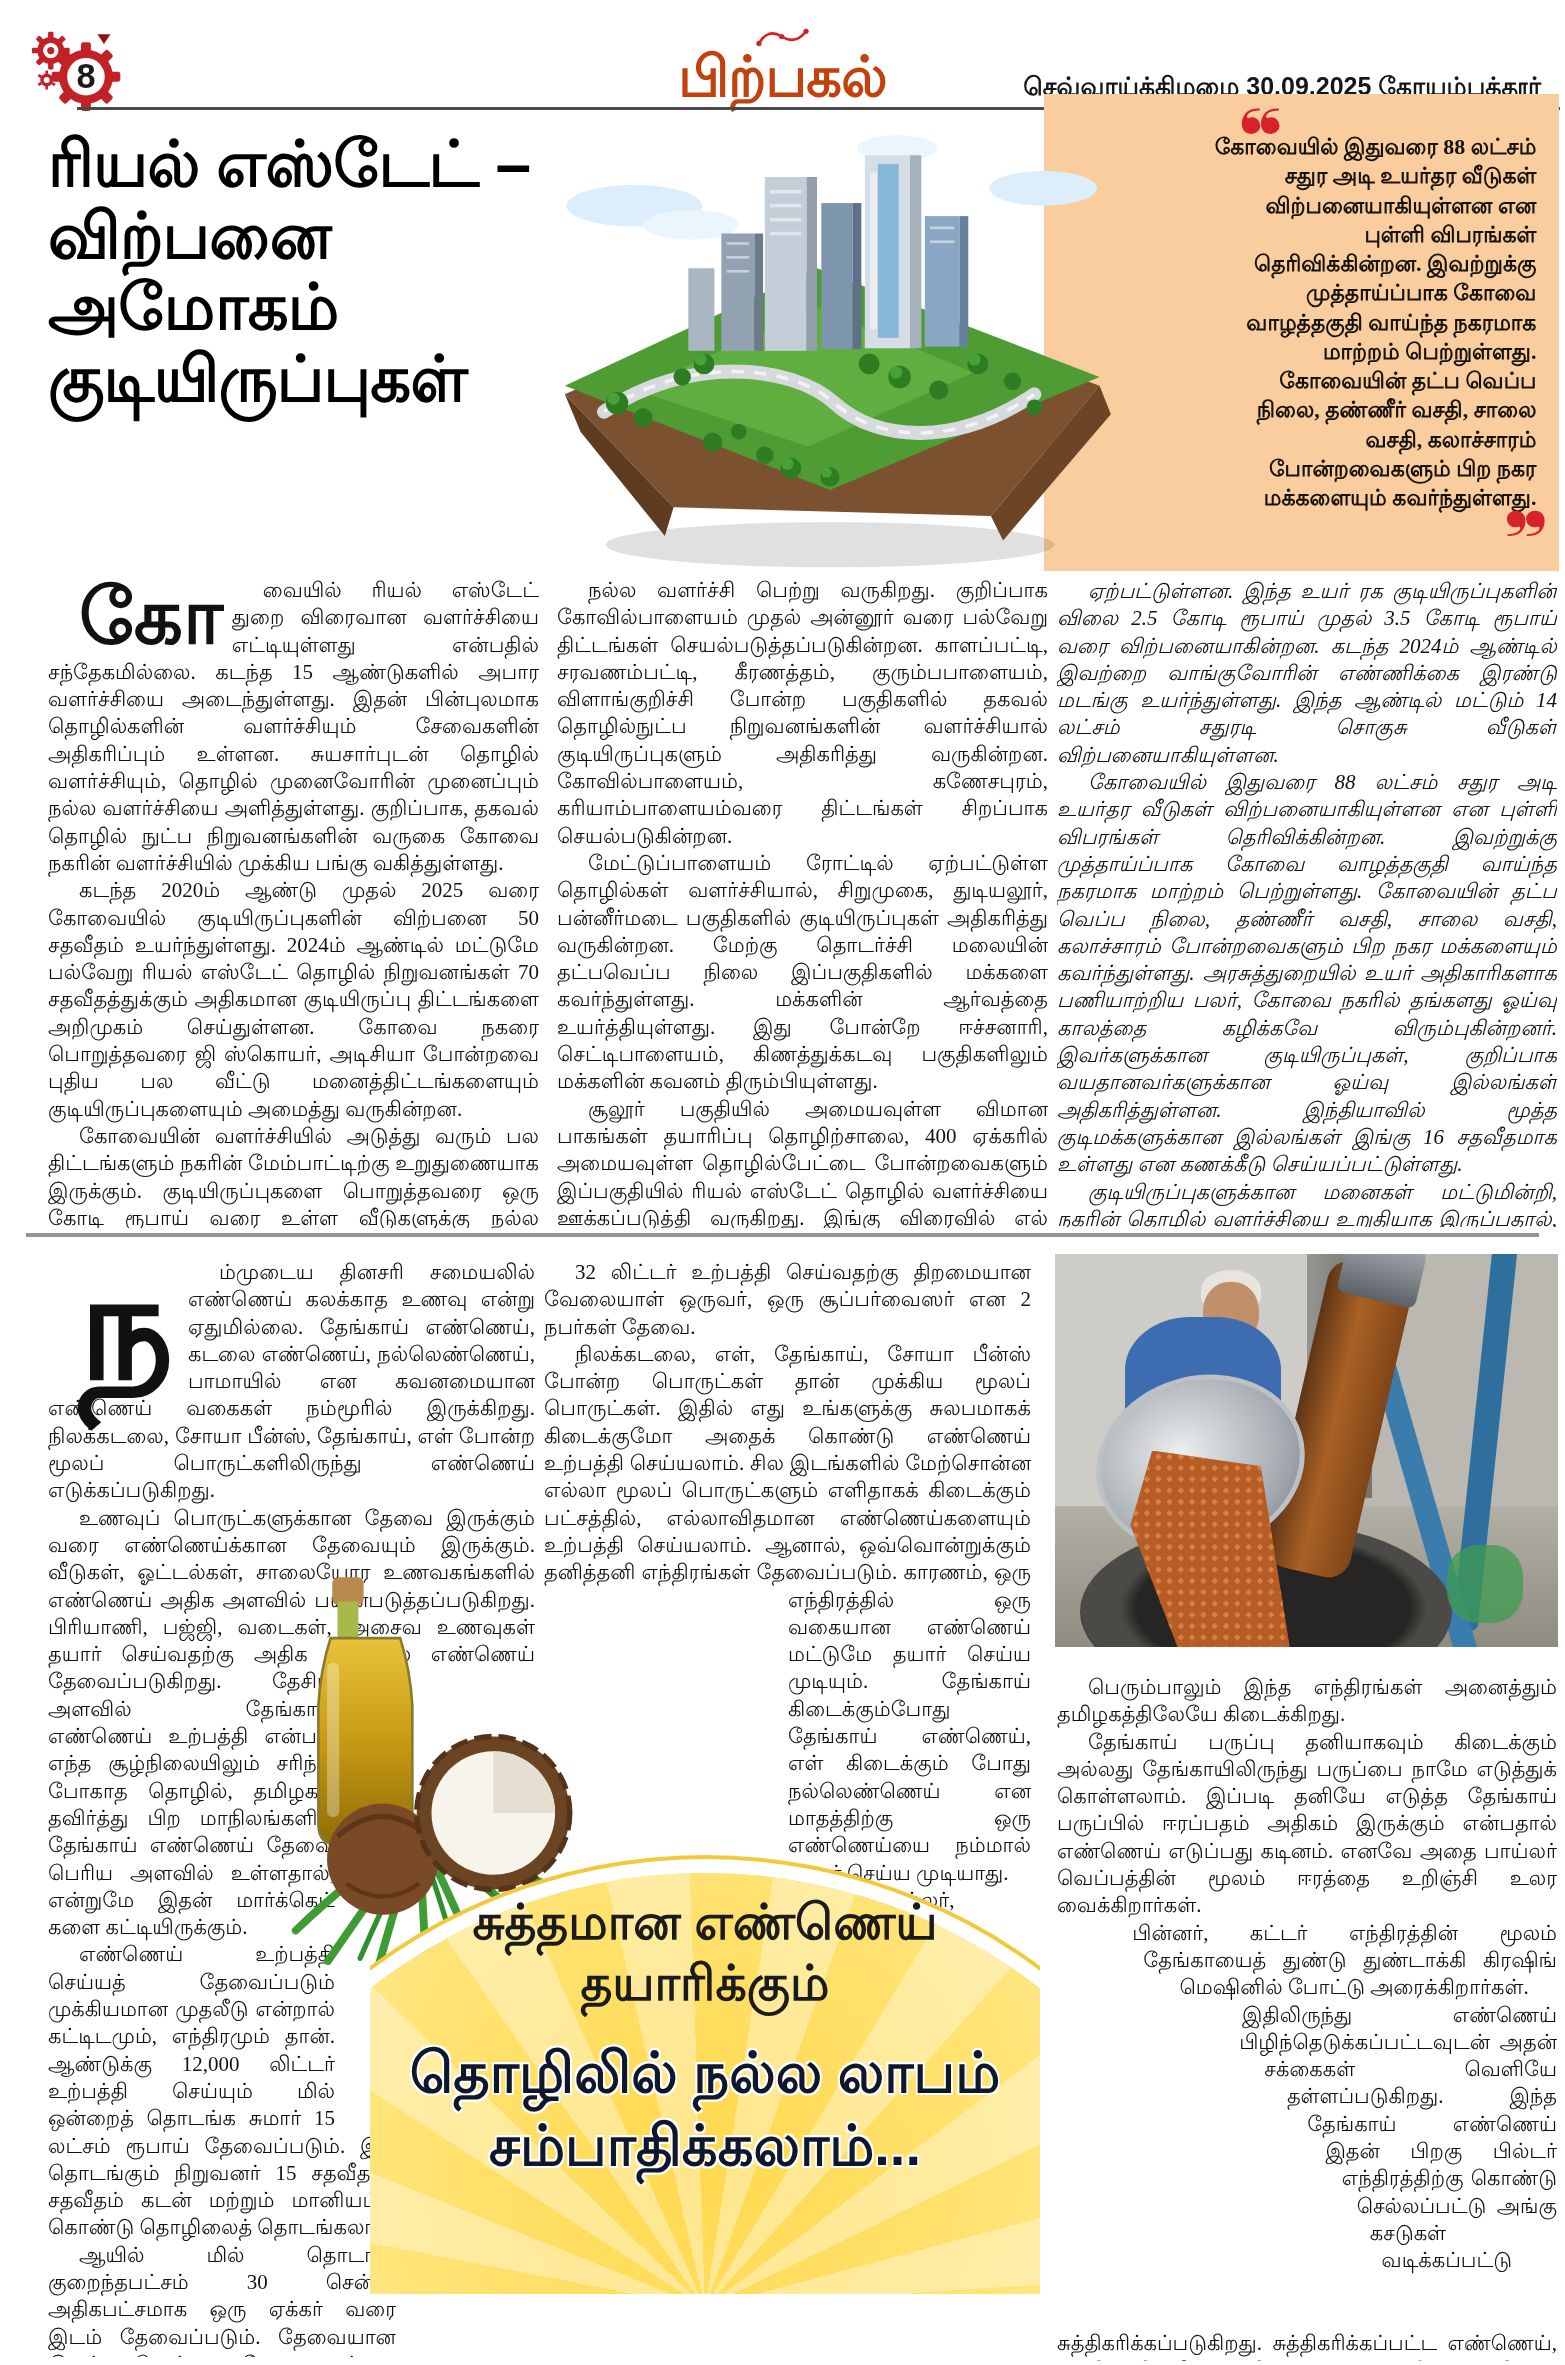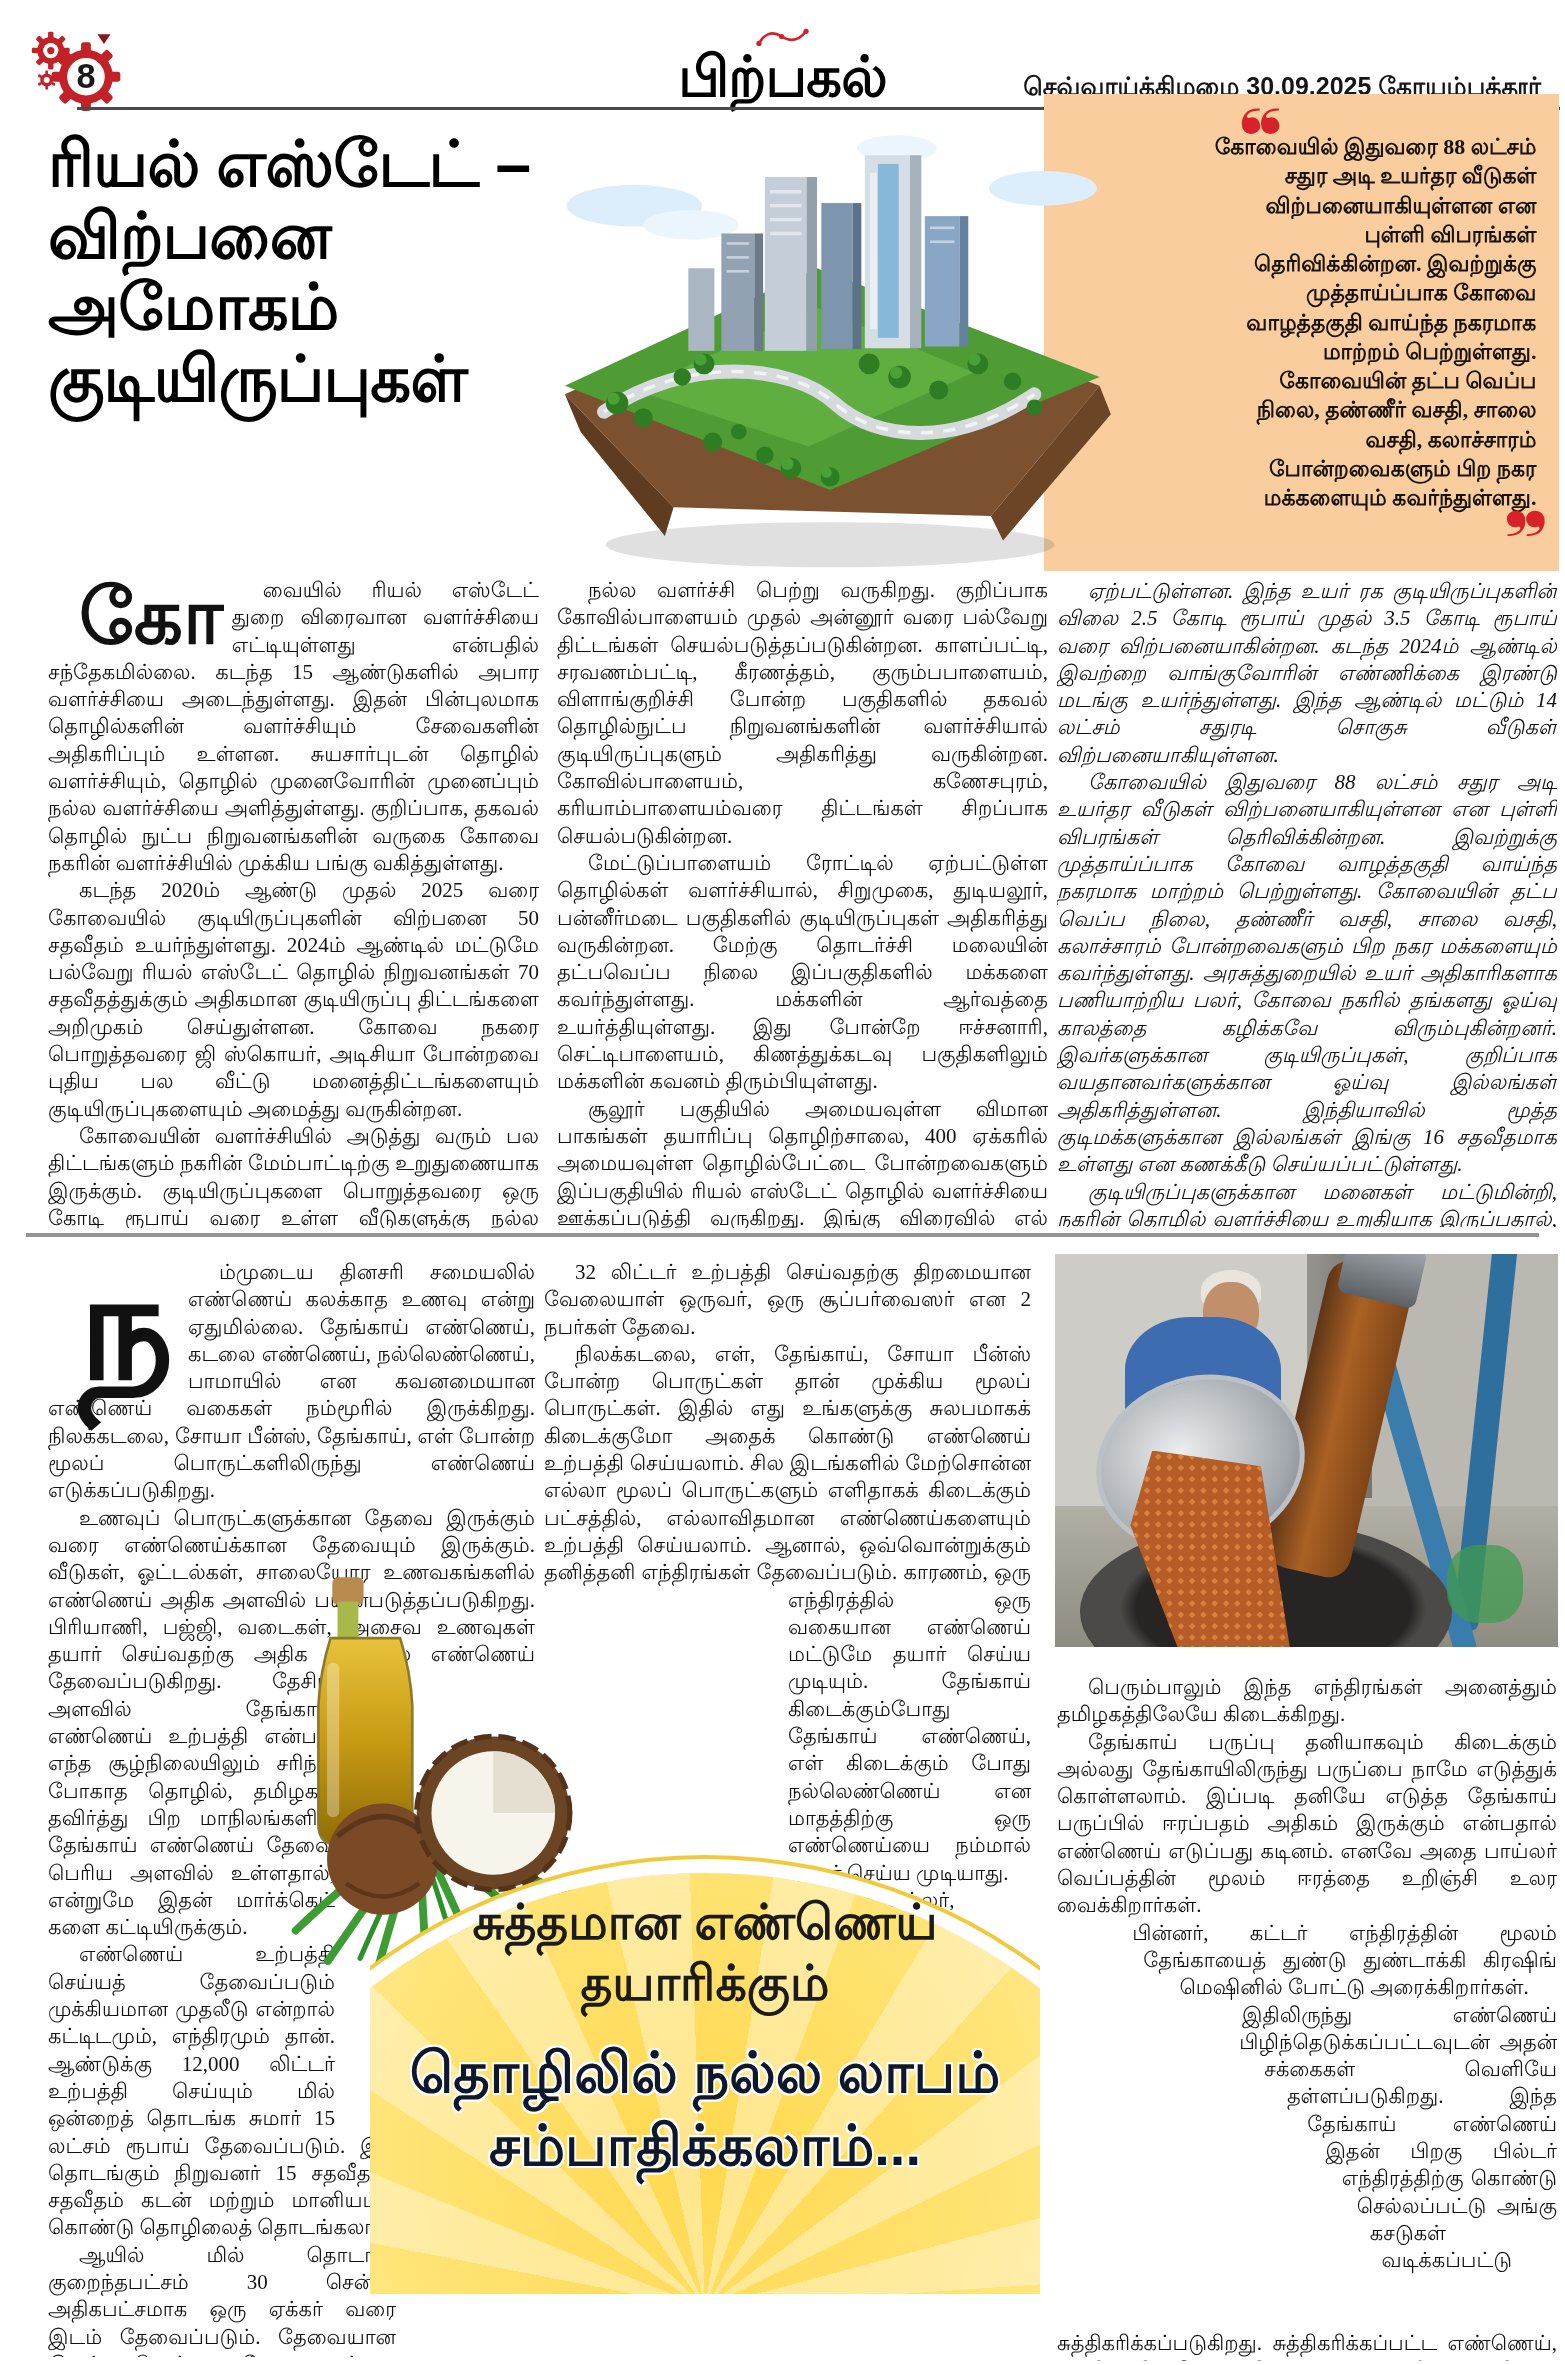--- a/index.html
+++ b/index.html
@@ -4,21 +4,21 @@
 <style>
   html,body{margin:0;padding:0;background:#e8e8e8;}
   #page{position:relative;width:1565px;height:2366px;background:#ffffff;overflow:hidden;
         font-family:"Liberation Serif", serif;color:#111;}
   .abs{position:absolute;}
 
   
   #masthead{left:0;right:0;top:26px;text-align:center;pointer-events:none;}
   #masthead .orn{display:block;height:22.6px;}
   #masthead .name{font-family:"Liberation Sans",sans-serif;font-weight:800;font-size:56px;
-                  color:#000000;letter-spacing:-0.9px;line-height:1;text-align:right;}
+                  color:#c2410c;letter-spacing:-0.9px;line-height:1;text-align:right;}
   #dateline{right:24px;top:63px;font-family:"Liberation Sans",sans-serif;
             font-weight:700;font-size:25px;color:#161616;margin-top:9px;}
   #header-rule{left:77px;right:5.2px;top:107px;height:2.6px;background:#4a4a4a;}
 
   
   #headline{left:48px;top:129px;width:531px;font-family:"Liberation Sans",sans-serif;
             font-weight:800;font-size:64px;line-height:1.12;color:#000000;letter-spacing:-0.9px;}
   #quote-box{left:1044px;top:94px;width:515px;height:477px;background:#F9CD9D;}
   #quote-text{position:absolute;top:38px;right:22.6px;width:324px;font-size:22px;font-weight:700;
               line-height:1.33;text-align:right;color:#17120c;}

